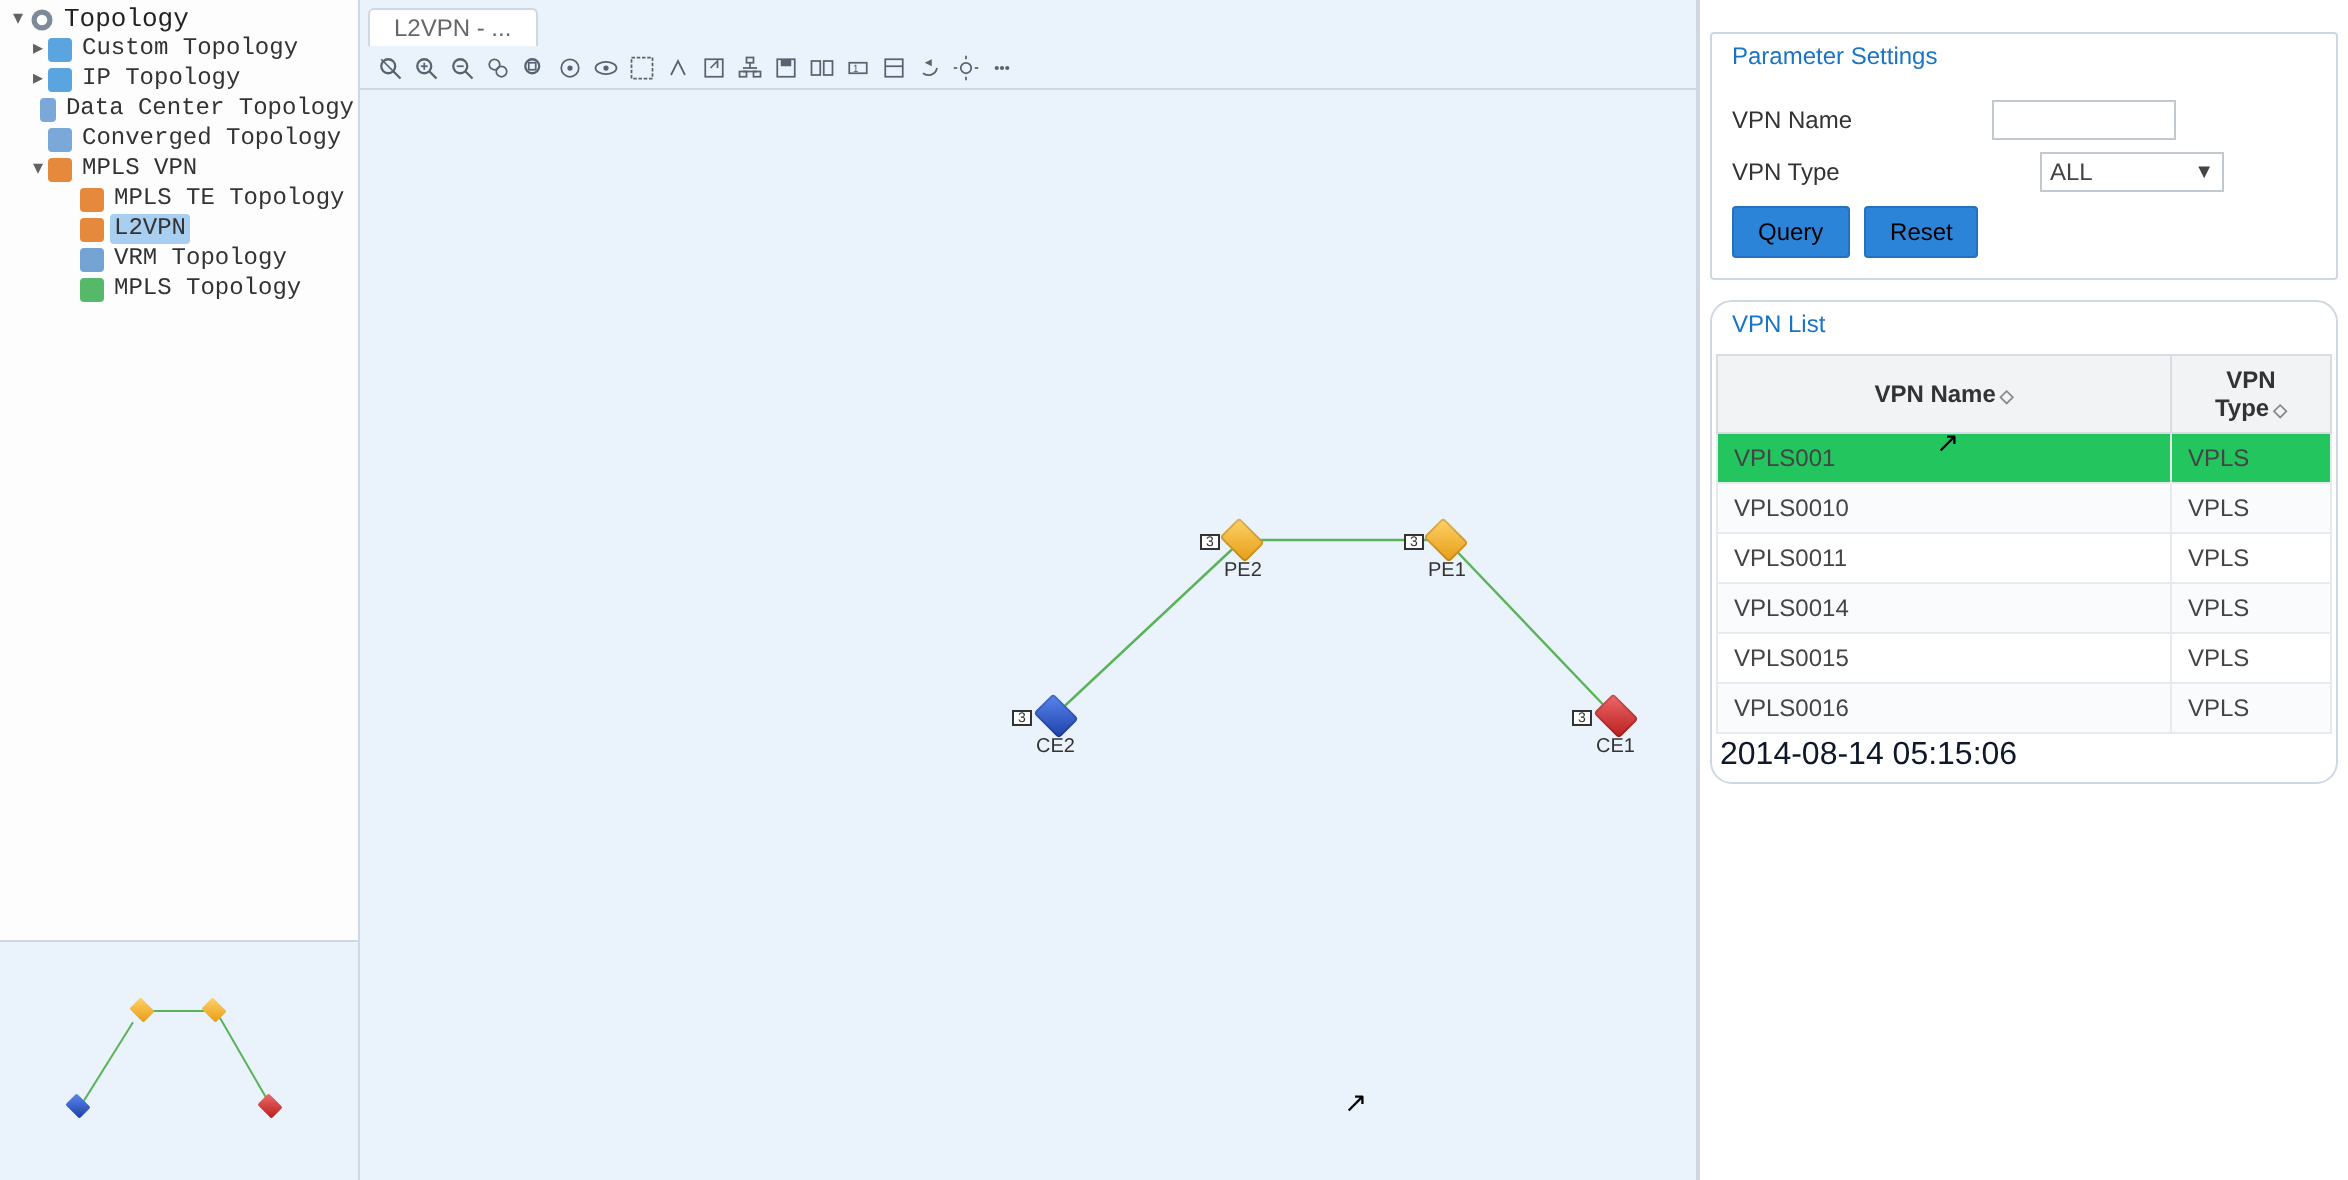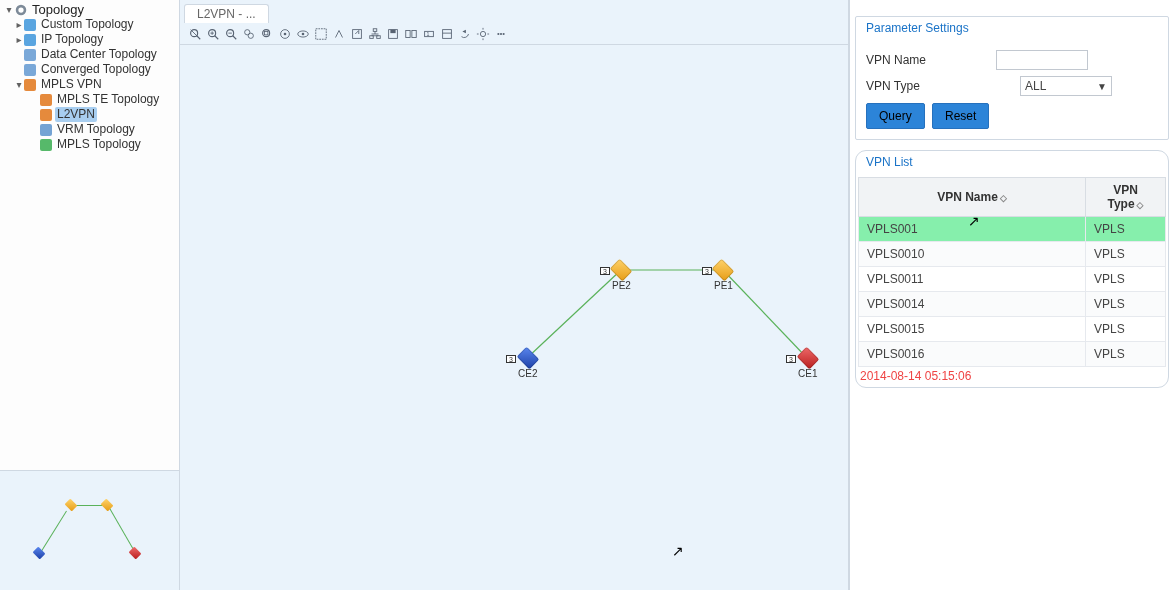--- a/index.html
+++ b/index.html
@@ -16,21 +16,21 @@
   
   .sidebar { width: 180px; background:#fdfdfd; border-right:1px solid #cfd8e2; display:flex; flex-direction:column; }
   .sidebar-top { flex: 1; overflow:auto; }
   .sidebar-bottom { height:120px; border-top:1px solid #cfd8e2; background:#eaf3fb; position:relative; }
   .tree { padding: 2px 0 2px 4px; }
   .tree-item { display:flex; align-items:center; height:15px; line-height:15px; white-space:nowrap; cursor:default; }
   .tree-item.root-item { font-size:13px; color:#222; }
   .tree-icon { width:14px; height:14px; display:inline-flex; align-items:center; justify-content:center; margin-right:2px; }
   .tree-toggle { width:10px; color:#626262; font-size:10px; display:inline-flex; align-items:center; justify-content:center; }
   .tree-bullet { width:12px; height:12px; display:inline-block; border-radius:2px; margin-right:3px; }
-  .tree-label { padding:0 2px; }
+  .tree-label { padding:0 2px;font-family:Liberation Mono, monospace; }
   .tree-label.selected { background:#a8cef0; border-radius:2px; }
   .indent-1 { padding-left: 10px; }
   .indent-2 { padding-left: 26px; }
 
   
   .main { flex:1; display:flex; flex-direction:column; background:#eaf3fb; border-right:1px solid #cfd8e2;}
   .tabstrip { background:#eaf3fb; padding:4px 4px 0 4px; }
   .tab { display:inline-block; background:#fff; border:1px solid #cfd8e2; padding:2px 12px; font-size:12px; border-bottom:none; border-radius:3px 3px 0 0; color:#666;text-align:right; }
   .toolbar { height:22px; background:#eaf3fb; display:flex; align-items:center; gap:0px; border-bottom:1px solid #cfd8e2; padding:0 6px;}
   .toolbar .tbtn { width:18px; height:18px; display:flex; align-items:center; justify-content:center; color:#586372; cursor:pointer; font-size:12px;}
@@ -47,22 +47,22 @@
   .form-input { flex:1; }
   .textbox { width: 92px; height:20px; border:1px solid #c2c8d0; background:#fff; padding:0 4px; font-size:12px;}
   .selectbox { width:92px; height:20px; border:1px solid #c2c8d0; background:#fff; display:flex; align-items:center; justify-content:space-between; padding:0 4px; color:#444; cursor:pointer;margin-left:24px;}
   .selectbox .caret { font-size:10px; color:#444; }
   .btn { display:inline-flex; align-items:center; justify-content:center; height:24px; padding:12px 12px; background:#2c84d8; color:#000000; border:1px solid #2671bd; border-radius:2px; font-size:12px; cursor:pointer; margin-right:4px;}
 
   .grid { width:100%; border-collapse:collapse; font-size:12px; }
   .grid th { background:#f1f3f5; border:1px solid #d8dde3; text-align:center; padding:5px 8px; font-weight:600; color:#333;}
   .grid td { border:1px solid #e6e9ee; padding:5px 8px; color:#444;}
   .grid tr:nth-child(even) td { background:#fafbfc; }
-  .grid tr.hl td { background:#86efac; }
-  .timestamp { font-size:12px; color:#ef4444; padding:2px 0 0 2px;}
+  .grid tr.hl td { background:#22c55e; }
+  .timestamp { font-size:16px; color:#0f172a; padding:2px 0 0 2px;}
 
   
   .node { position:absolute; text-align:center; font-size:10px; color:#333; }
   .node .badge { position:absolute; left:-12px; top:4px; width:10px; height:8px; border:1px solid #333; background:#fff; font-size:7px; line-height:7px;}
   .node .shape { width:18px; height:14px; transform:rotate(45deg); border-radius:2px; margin:0 auto; box-shadow:0 0 0 1px rgba(0,0,0,.15) inset;}
   .node.pe .shape { background:linear-gradient(135deg,#ffd36b,#e69c14); }
   .node.ce-blue .shape { background:linear-gradient(135deg,#5b88f0,#1c3fa6); }
   .node.ce-red .shape { background:linear-gradient(135deg,#ef6a6a,#b81d1d); }
   .node .lbl { margin-top:3px; font-size:10px; }
   .edge { stroke:#5ab25a; stroke-width:1.2; }

